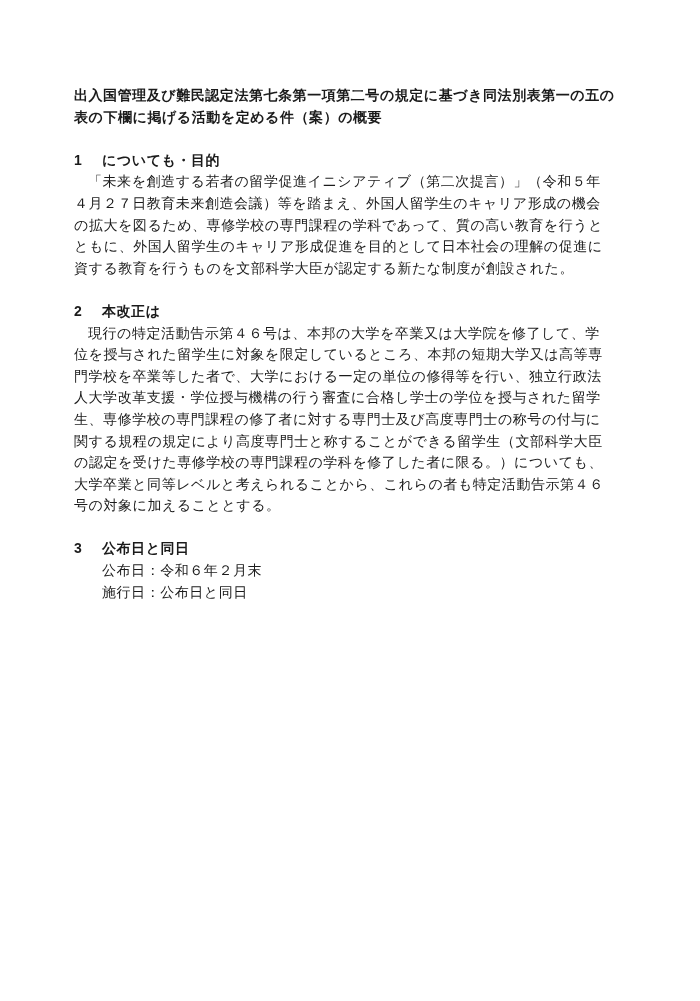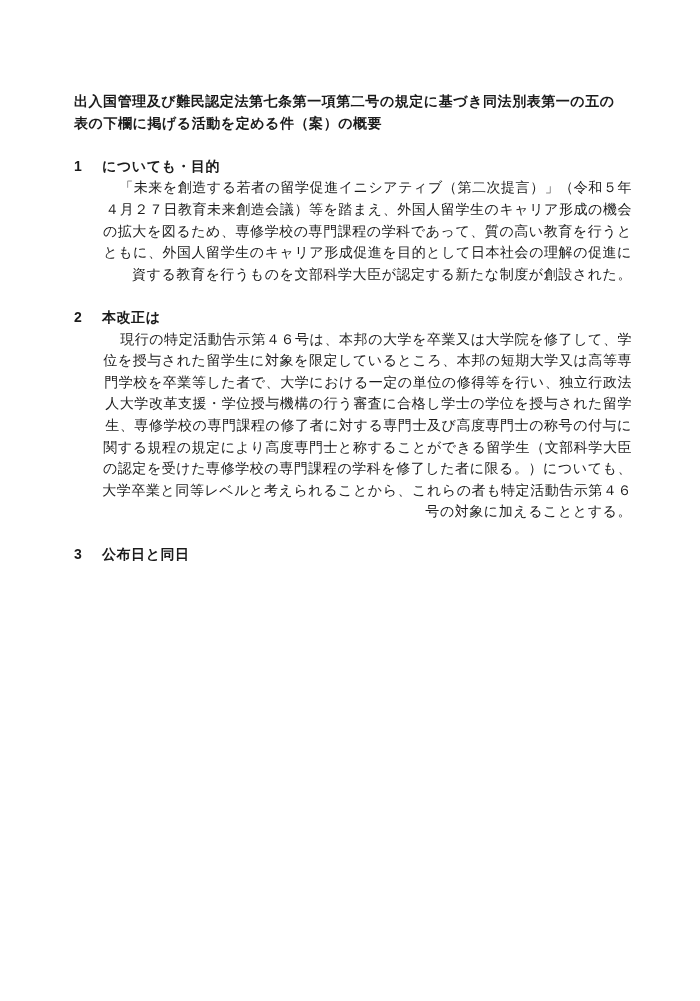--- a/index.html
+++ b/index.html
@@ -10,21 +10,21 @@
   .page {
     position: relative;
     width: 700px;
     height: 1001px;
     background: #ffffff;
     overflow: hidden;
   }
   .content {
     position: absolute;
     left: 74px;
-    top: 91px;
+    top: 85px;
     width: 558px;
     color: #1b1b1b;
     font-size: 14px;
     line-height: 21.6px;
     letter-spacing: 0.55px;
     font-family: "Liberation Serif", "DejaVu Serif", serif;
   }
   .doc-title {
     font-family: "Liberation Sans", "DejaVu Sans", sans-serif;
     font-weight: bold;
@@ -38,21 +38,20 @@
     font-family: "Liberation Sans", "DejaVu Sans", sans-serif;
     font-weight: bold;
   }
   .sec-num {
     flex: none;
     width: 28px;
   }
   .para {
     white-space: pre;
     text-indent: 1em;
-    text-align: right;
   }
   .schedule {
     white-space: pre;
     padding-left: 28px;
   }
 </style>
 </head>
 <body>
 
 <div class="page">
@@ -87,16 +86,18 @@
 の認定を受けた専修学校の専門課程の学科を修了した者に限る。）についても、
 大学卒業と同等レベルと考えられることから、これらの者も特定活動告示第４６
 号の対象に加えることとする。</div>
     </div>
 
     <div class="section">
       <div class="sec-head">
         <span class="sec-num">3</span>
         <span>公布日と同日</span>
       </div>
+      <div class="schedule">公布日：令和６年２月末
+施行日：公布日と同日</div>
     </div>
 
   </div>
 </div>
 
 </body></html>

